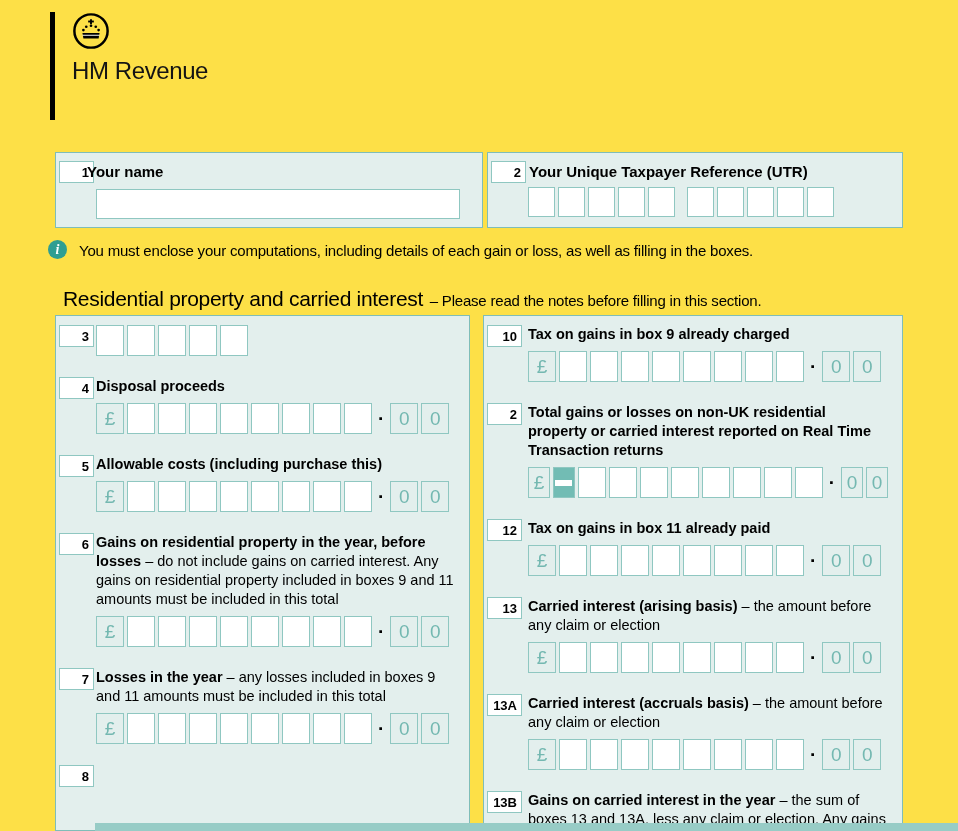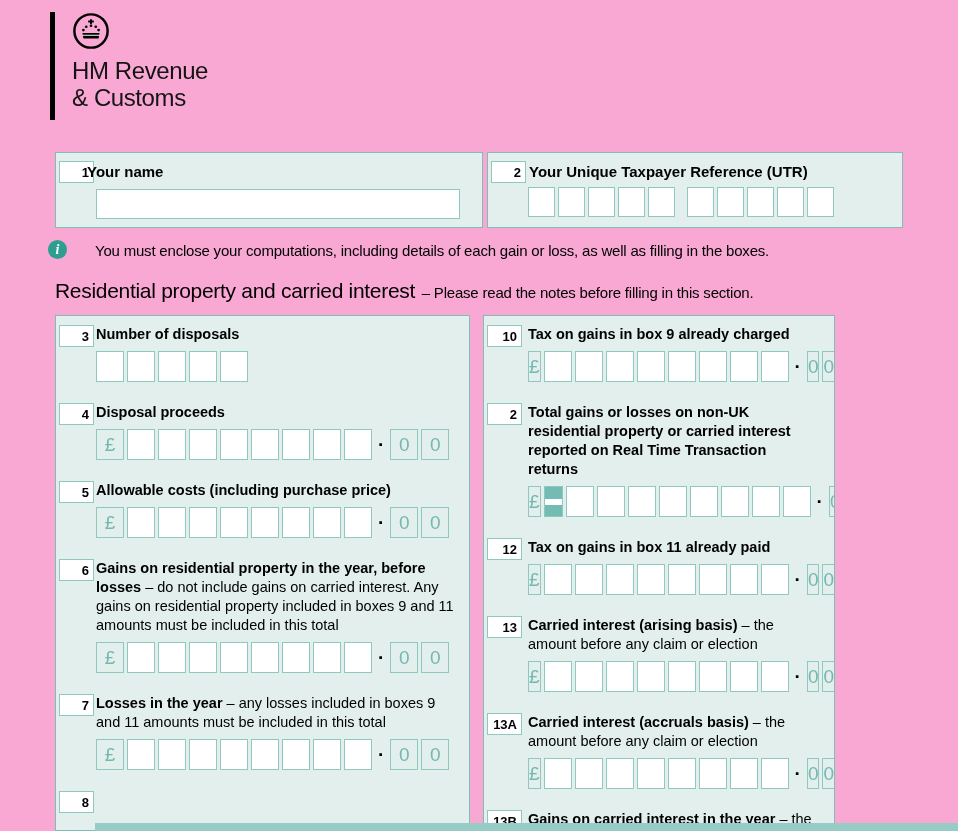--- a/index.html
+++ b/index.html
@@ -1,18 +1,18 @@
 <!DOCTYPE html>
 <html><head>
 <meta charset="utf-8">
 <style>
   html,body{margin:0;padding:0;background:#fff;}
   .page{
     position:relative; width:958px; height:831px; overflow:hidden;
-    background:#f9a8d4; font-family:"Liberation Sans", sans-serif; color:#000;
+    background:#fde047; font-family:"Liberation Sans", sans-serif; color:#000;
   }
   
   .brand{position:absolute; left:50px; top:12px; display:flex;}
   .brand-bar{width:5px; height:108px; background:#000;}
   .brand-body{margin-left:17px;}
   .crown{width:38px; height:38px; display:block;}
   .brand-name{font-size:24px; letter-spacing:-0.4px; color:#141414; line-height:27px; margin-top:7px;}
   .titleblock{position:absolute; right:61px; top:48px; text-align:right;}
   .doc-title{font-size:28px; font-weight:bold; letter-spacing:-0.2px; margin:0;}
   .doc-subtitle{font-size:19px; margin-top:15px;}
@@ -44,30 +44,30 @@
   .name-input{position:absolute; left:40px; top:36px; width:364px; height:30px; background:#fff; border:1.5px solid #8fc7c1; box-sizing:border-box;}
   .utr-cells{position:absolute; left:40px; top:34px; display:flex; gap:12px;}
   .utr-cells .cell{width:27px; height:30px;}
   
   .notice{position:absolute; left:48px; top:240px; display:flex; align-items:flex-start;}
   .info-icon{
     width:19px; height:19px; border-radius:50%; background:#2f9e92; color:#fff;
     font-weight:bold; font-size:14px; font-style:italic; display:flex; align-items:center; justify-content:center;
     font-family:"Liberation Serif", serif; flex:0 0 auto;
   }
-  .notice-text{font-size:15px; letter-spacing:-0.2px; margin-left:28px; margin-top:2px;}
-  
-  .section-heading{position:absolute; left:55px; top:276px; margin:0; font-weight:normal;}
+  .notice-text{font-size:15px; letter-spacing:-0.2px; margin-left:12px; margin-top:2px;}
+  
+  .section-heading{position:absolute; left:55px; top:276px; margin:8px; font-weight:normal;}
   .section-title{font-size:21px; letter-spacing:-0.3px;}
   .section-note{font-size:15px; letter-spacing:-0.2px;}
   
   .columns{position:absolute; left:55px; top:315px; width:848px; height:516px; display:flex; gap:13px;}
   .panel{position:relative; overflow:hidden; height:516px;}
   .panel-left{width:415px;}
-  .panel-right{width:352px;}
+  .panel-right{width:420px;}
   .fbox{position:relative; padding-left:40px; padding-right:14px; margin-bottom:21px;}
   .panel .fbox:first-child{margin-top:9px;}
   .panel-right .fbox{padding-left:44px;}
   .fbox-label{font-size:14.5px; line-height:19px;}
   .fbox-label b{font-weight:bold;}
   .bottom-bar{position:absolute; left:95px; right:0; bottom:0; height:8px; background:#97ccc6;}
 </style>
 </head>
 <body>
 
@@ -83,21 +83,20 @@
         <circle cx="12" cy="19" r="1.4" fill="#000"></circle>
           <circle cx="15" cy="15.5" r="1.4" fill="#000"></circle>
         <circle cx="20" cy="14.5" r="1.4" fill="#000"></circle>
           <circle cx="25" cy="15.5" r="1.4" fill="#000"></circle>
         <circle cx="28" cy="19" r="1.4" fill="#000"></circle>
         <path d="M11 22 L29 22 L28 28 L12 28 Z" fill="#000"></path>
         <line x1="11" y1="24.5" x2="29" y2="24.5" stroke="#fff" stroke-width="1"></line>
       </svg>
       <div class="brand-name">
         <div>HM Revenue</div>
-        <div>&amp; Customs</div>
       </div>
     </div>
   </div>
 
   <div class="identity">
     <div class="id-panel id-left tealpanel">
       <div class="chip">1</div>
       <div class="id-label">Your name</div>
       <div class="name-input"></div>
     </div>
@@ -132,21 +131,20 @@
     <span class="section-title">Residential property and carried interest</span>
     <span class="section-note">– Please read the notes before filling in this section.</span>
   </h2>
 
   <div class="columns">
 
     <div class="panel panel-left tealpanel">
 
       <div class="fbox">
         <div class="chip">3</div>
-        <div class="fbox-label"><b>Number of disposals</b></div>
         <div class="money">
           <div class="cellgroup">
               <div class="cell"></div>
               <div class="cell"></div>
               <div class="cell"></div>
               <div class="cell"></div>
               <div class="cell"></div>
             </div>
         </div>
       </div>
@@ -167,21 +165,21 @@
               <div class="cell"></div>
             </div>
           <span class="dp">·</span>
           <div class="cell shade">0</div>
           <div class="cell shade">0</div>
         </div>
       </div>
 
       <div class="fbox">
         <div class="chip">5</div>
-        <div class="fbox-label"><b>Allowable costs (including purchase price)</b></div>
+        <div class="fbox-label"><b>Allowable costs (including purchase this)</b></div>
         <div class="money">
           <div class="cell shade">£</div>
           <div class="cellgroup">
               <div class="cell"></div>
               <div class="cell"></div>
               <div class="cell"></div>
               <div class="cell"></div>
               <div class="cell"></div>
               <div class="cell"></div>
               <div class="cell"></div>

